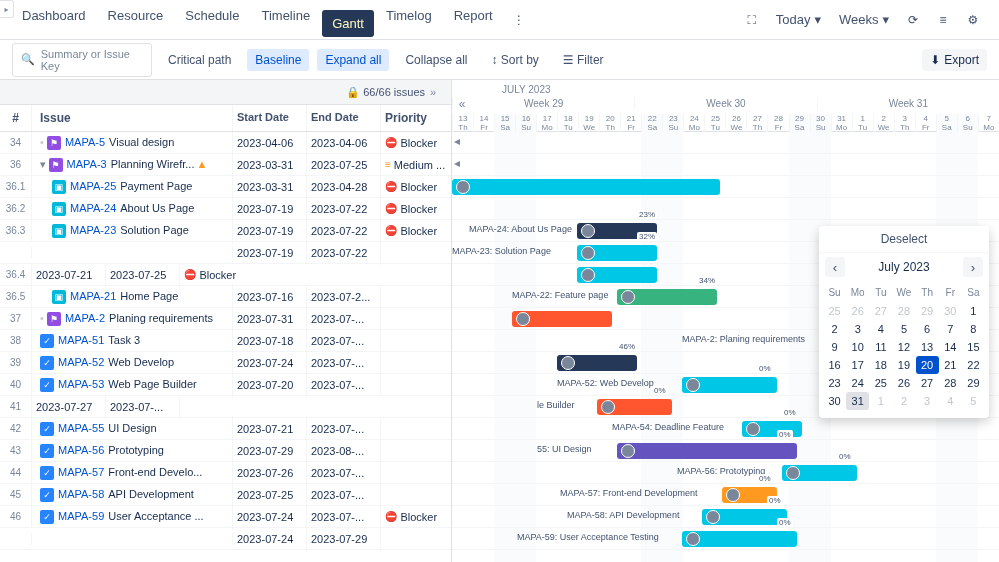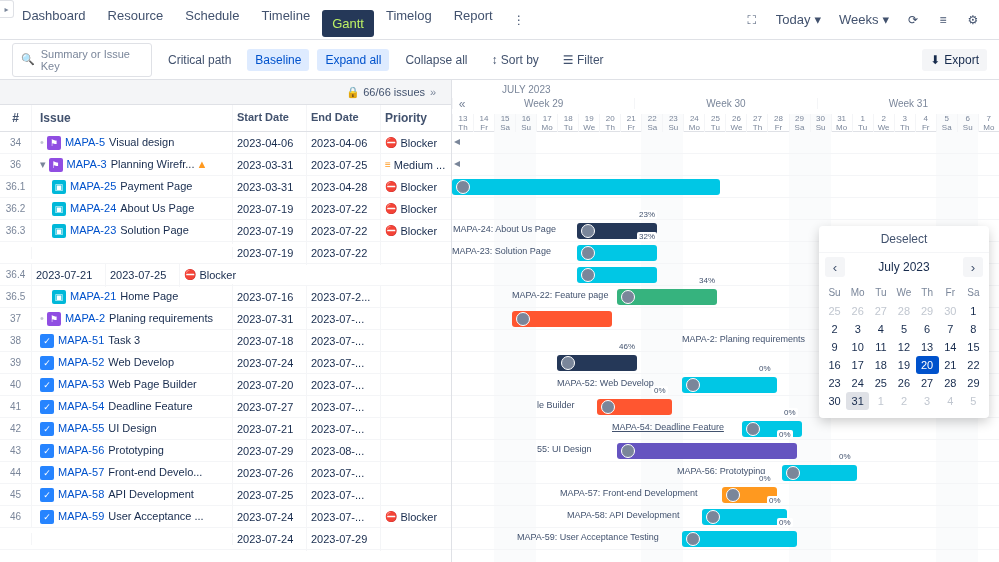--- a/index.html
+++ b/index.html
@@ -1,20 +1,20 @@
 <!DOCTYPE html>
 <html><head>
 <meta charset="utf-8">
 <style>
 * { margin:0; padding:0; box-sizing:border-box; font-family:-apple-system,BlinkMacSystemFont,"Segoe UI",sans-serif; }
 body { width:999px; height:562px; overflow:hidden; background:#fff; font-size:12px; color:#172b4d; }
 .app { display:flex; flex-direction:column; height:100%; }
 .topbar { display:flex; align-items:center; padding:4px 12px; border-bottom:1px solid #dfe1e6; height:40px; gap:2px;}
 .topbar .tab { padding:6px 10px; border-radius:3px; cursor:pointer; color:#42526e; font-size:13px;}
-.topbar .tab.active { background:#253858; color:#bef264;margin-top:8px; }
+.topbar .tab.active { background:#253858; color:#fef9c3;margin-top:8px; }
 .topbar .spacer { flex:1; }
 .icon-btn { width:28px; height:28px; display:flex; align-items:center; justify-content:center; border-radius:3px; cursor:pointer; color:#42526e;}
 .sel-btn { display:flex; align-items:center; gap:4px; padding:4px 8px; border-radius:3px; cursor:pointer; color:#42526e; font-size:13px;}
 .toolbar { display:flex; align-items:center; padding:6px 12px; border-bottom:1px solid #dfe1e6; height:40px; gap:8px;}
 .search { display:flex; align-items:center; gap:6px; border:1px solid #dfe1e6; border-radius:3px; padding:4px 8px; width:140px; color:#7a869a; font-size:11px;}
 .tool-link { padding:4px 8px; border-radius:3px; cursor:pointer; color:#42526e; font-size:12px;}
 .tool-link.blue { background:#deebff; color:#0052cc; }
 .content { display:flex; flex:1; overflow:hidden; position:relative;}
 .left { width:452px; border-right:1px solid #dfe1e6; display:flex; flex-direction:column; overflow:hidden;}
 .issues-bar { display:flex; align-items:center; justify-content:flex-end; padding:4px 10px; border-bottom:1px solid #dfe1e6; background:#f4f5f7; font-size:11px; color:#42526e;}
@@ -212,21 +212,20 @@
           </div>
           <div class="row">
             <div class="col-num">40</div>
             <div class="col-issue "><span class="iss-icon ic-task">✓</span><span class="iss-key">MAPA-53</span><span>Web Page Builder</span></div>
             <div class="col-date">2023-07-20</div>
             <div class="col-date">2023-07-...</div>
             <div class="col-prio"></div>
           </div>
           <div class="row">
             <div class="col-num">41</div>
-            <div class="col-issue "><span class="iss-icon ic-task">✓</span><span class="iss-key">MAPA-54</span><span>Deadline Feature</span></div>
             <div class="col-date">2023-07-27</div>
             <div class="col-date">2023-07-...</div>
             <div class="col-prio"></div>
           </div>
           <div class="row">
             <div class="col-num">42</div>
             <div class="col-issue "><span class="iss-icon ic-task">✓</span><span class="iss-key">MAPA-55</span><span>UI Design</span></div>
             <div class="col-date">2023-07-21</div>
             <div class="col-date">2023-07-...</div>
             <div class="col-prio"></div>
@@ -325,21 +324,21 @@
             <div class="gantt-row">
               <span style="position: absolute; left: 2px; top: 2px; color: rgb(122, 134, 154);">◂</span>
             </div>
             <div class="gantt-row">
               <div class="bar" style="left: 0px; width: 268px; background: rgb(0, 199, 229);">
                 <span class="avatar"></span>
               </div>
             </div>
             <div class="gantt-row"></div>
             <div class="gantt-row">
-              <div class="bar-lbl" style="left: 1px;">MAPA-24: About Us Page</div>
+              <div class="bar-lbl" style="left: 1px; padding-left: 16px;">MAPA-24: About Us Page</div>
               <div class="bar" style="left: 125px; width: 80px; background: rgb(37, 56, 88);">
                 <span class="avatar"></span>
               </div>
               <div class="pct" style="left: 185px;">23%</div>
             </div>
             <div class="gantt-row">
               <div class="bar-lbl" style="left: 0px;">MAPA-23: Solution Page</div>
               <div class="bar" style="left: 125px; width: 80px; background: rgb(0, 199, 229);">
                 <span class="avatar"></span>
               </div>
@@ -380,21 +379,21 @@
               <div class="pct" style="left: 305px;">0%</div>
             </div>
             <div class="gantt-row">
               <div class="bar-lbl" style="left: 85px;">le Builder</div>
               <div class="bar" style="left: 145px; width: 75px; background: rgb(255, 86, 48);">
                 <span class="avatar"></span>
               </div>
               <div class="pct" style="left: 200px;">0%</div>
             </div>
             <div class="gantt-row">
-              <div class="bar-lbl" style="left: 160px; text-decoration: underline;">MAPA-54: Deadline Feature</div>
+              <div class="bar-lbl" style="left: 160px;">MAPA-54: Deadline Feature</div>
               <div class="bar" style="left: 290px; width: 60px; background: rgb(0, 199, 229);">
                 <span class="avatar"></span>
               </div>
               <div class="pct" style="left: 330px;">0%</div>
             </div>
             <div class="gantt-row">
               <div class="bar-lbl" style="left: 85px;">55: UI Design</div>
               <div class="bar" style="left: 165px; width: 180px; background: rgb(101, 84, 192);">
                 <span class="avatar"></span>
               </div>

